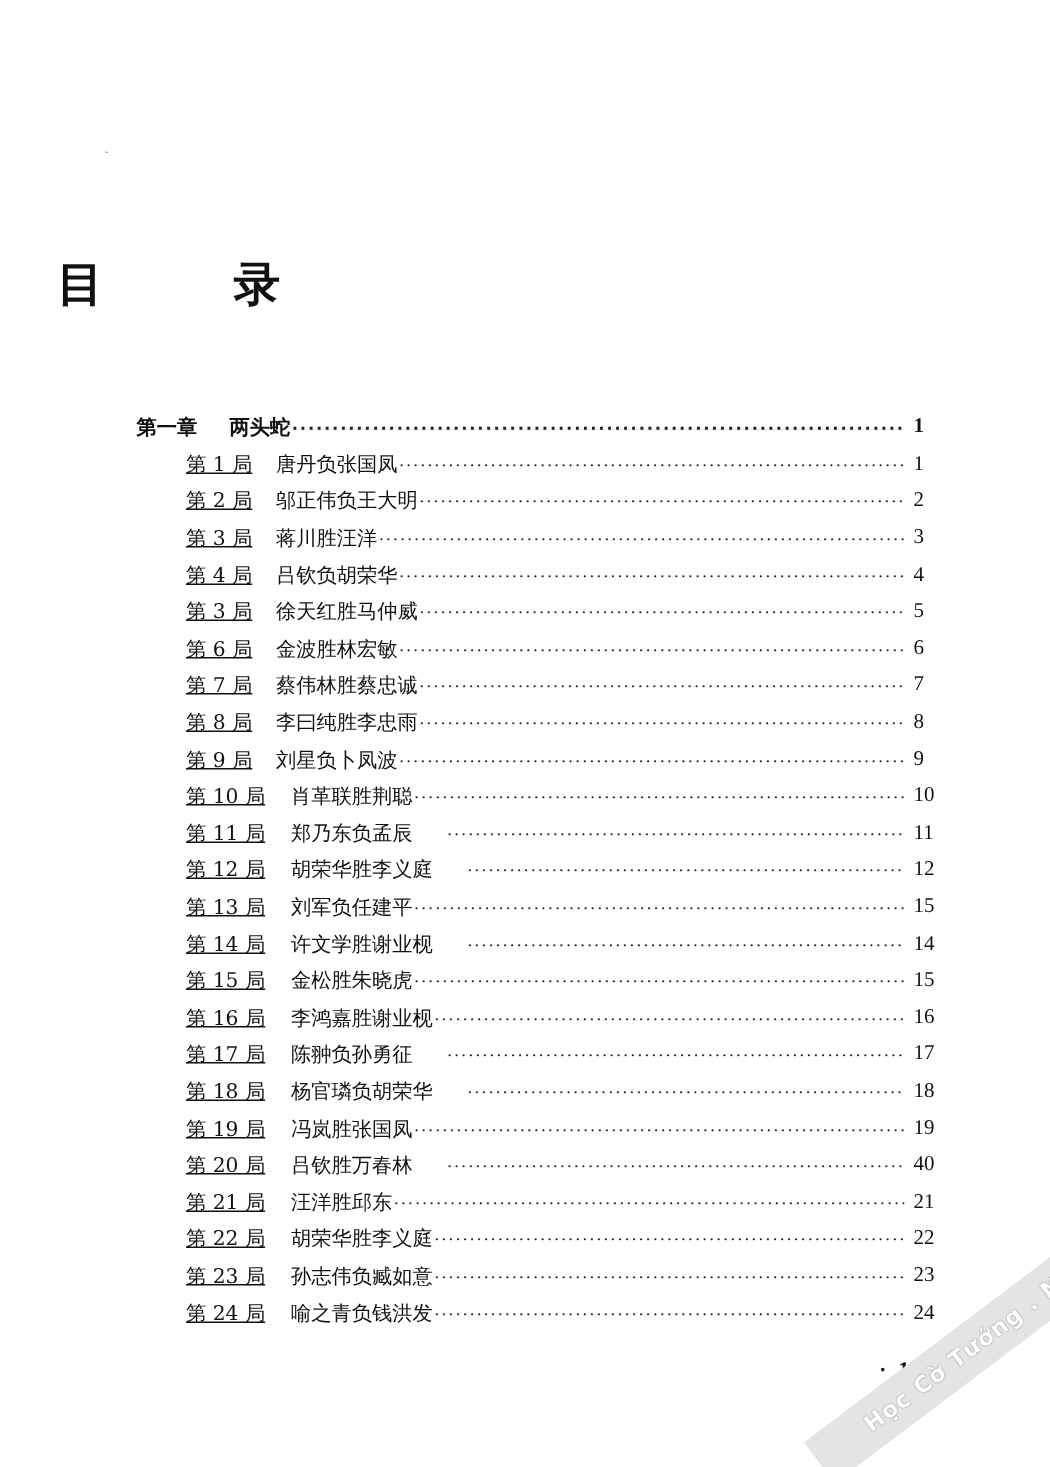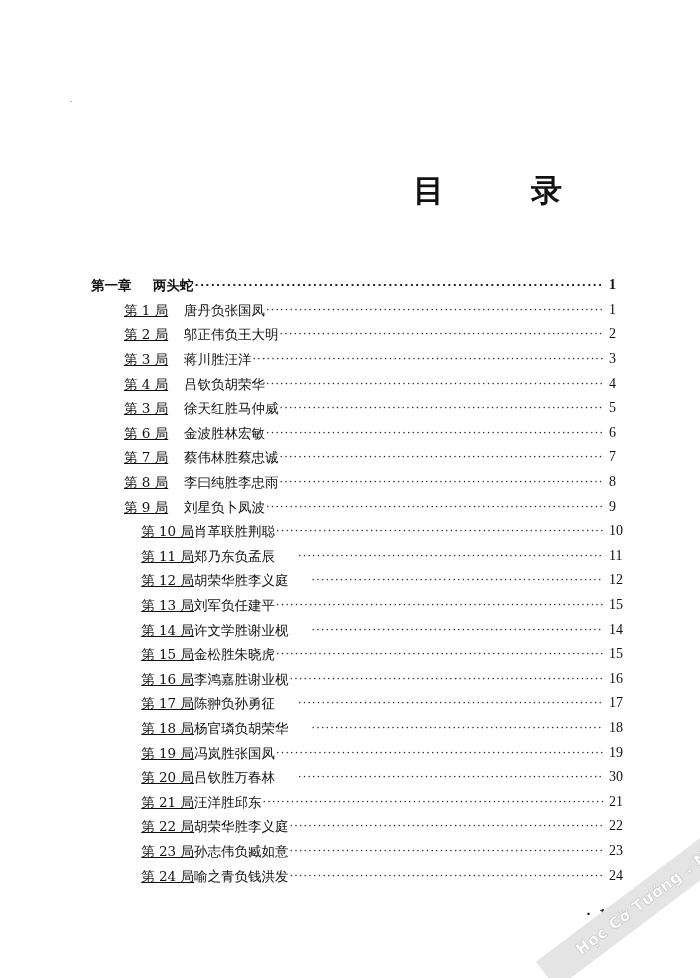--- a/index.html
+++ b/index.html
@@ -18,24 +18,24 @@
     .speck {
       position: absolute;
       left: 70px;
       top: 101px;
       width: 2px;
       height: 1px;
       background: #bbbbbb;
     }
     .title {
       position: absolute;
-      left: 16px;
+      left: 0;
       top: 170px;
       width: 584px;
-      text-align: right;
+      text-align: left;
       font-size: 31px;
       font-weight: bold;
       letter-spacing: 38px;
       text-indent: 38px;
       line-height: 40px;
       font-family: "DejaVu Sans", "Liberation Sans", sans-serif;
     }
     .toc {
       position: absolute;
       left: 91px;
@@ -64,21 +64,20 @@
     }
     .label .num {
       display: inline-block;
     }
     .row.game .num {
       width: 60px;
       text-decoration: underline;
     }
     .row.game.two .num {
       width: 70px;
-      text-align: right;
     }
     .row.chapter .num {
       width: 62px;
     }
     .name {
       white-space: nowrap;
       flex: 0 0 auto;
     }
     .name.gap {
       margin-right: 22px;
@@ -279,21 +278,21 @@
     <span class="label"><span class="num">第 19 局</span></span>
     <span class="name">冯岚胜张国凤</span>
     <span class="leader"></span>
     <span class="page">19</span>
   </div>
 
   <div class="row game two">
     <span class="label"><span class="num">第 20 局</span></span>
     <span class="name gap">吕钦胜万春林</span>
     <span class="leader"></span>
-    <span class="page">30</span>
+    <span class="page">40</span>
   </div>
 
   <div class="row game two">
     <span class="label"><span class="num">第 21 局</span></span>
     <span class="name">汪洋胜邱东</span>
     <span class="leader"></span>
     <span class="page">21</span>
   </div>
 
   <div class="row game two">

